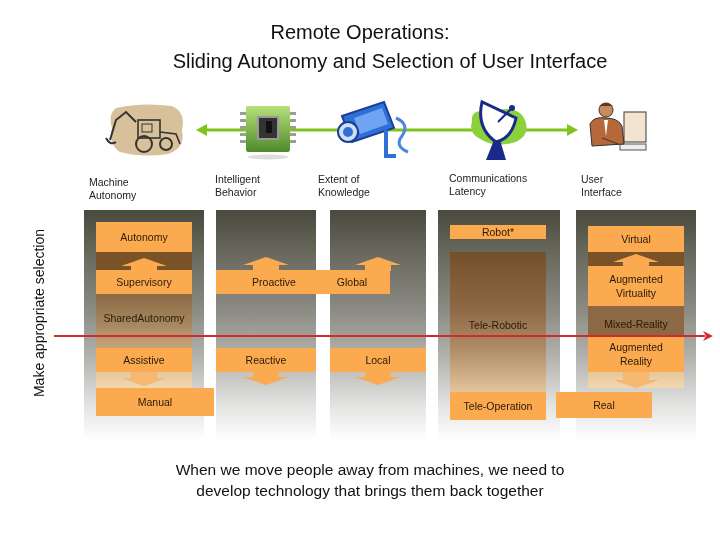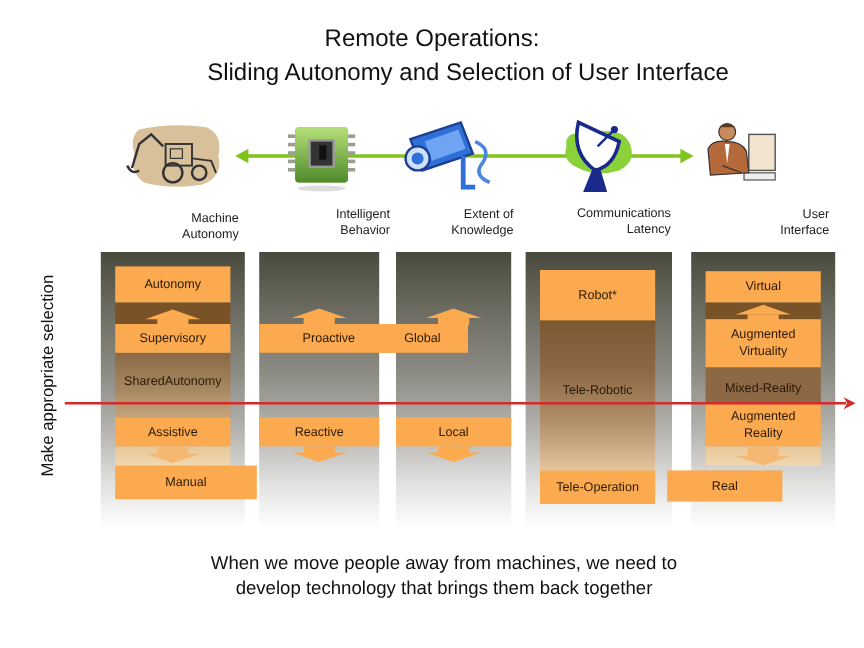--- a/index.html
+++ b/index.html
@@ -2,21 +2,21 @@
 <html><head>
 <meta charset="utf-8">
 <style>
   html, body { margin:0; padding:0; }
   body { width:720px; height:540px; background:#ffffff; position:relative; overflow:hidden;
          font-family:"Liberation Sans", "DejaVu Sans", sans-serif; color:#111; }
   .title { position:absolute; left:0; width:720px; text-align:center; font-size:20px; line-height:26px; color:#111; }
   .title.l1 { top:19px; }
   .title.l2 { top:48px;padding-left:30px; }
   .icon { position:absolute; }
-  .cat-label { position:absolute; text-align:right; font-size:10.5px; line-height:13px; color:#222; width:110px; }
+  .cat-label { position:absolute; text-align:left; font-size:10.5px; line-height:13px; color:#222; width:110px; }
   .col { position:absolute; top:210px; height:230px;
          background:linear-gradient(to bottom, #4a493d 0%, #6b6a5f 20%, #8e8d86 45%, #b5b4b0 65%, #e3e3e2 85%, #ffffff 100%); }
   .band { position:absolute; }
   .box { position:absolute; background:#fbaa4f; display:flex; align-items:center; justify-content:center;
          text-align:center; font-size:10.5px; line-height:14px; color:#2a1a08; }
   .arrow-up, .arrow-down { position:absolute; width:0; height:0; }
   .stem { position:absolute; background:#fbaa4f; }
   .side-label { position:absolute; left:-76px; top:305px; width:230px; text-align:center; font-size:14px;
                 transform:rotate(-90deg); color:#111; }
   .caption { position:absolute; left:0; width:740px; text-align:center; font-size:15.5px; line-height:21px; color:#111; top:459px; }
@@ -147,21 +147,21 @@
 <div class="col" style="left:330px;width:96px"></div>
 <div class="stem" style="left:365px;top:265px;width:26px;height:6px"></div>
 <div class="arrow-up" style="left:355px;top:257px;border-left:23px solid transparent;border-right:23px solid transparent;border-bottom:8px solid #fbaa4f"></div>
 <div class="box" style="left:314px;top:270px;width:76px;height:24px">Global</div>
 <div class="box" style="left:330px;top:348px;width:96px;height:24px">Local</div>
 <div class="stem" style="left:365px;top:372px;width:26px;height:6px"></div>
 <div class="arrow-down" style="left:355px;top:377px;border-left:23px solid transparent;border-right:23px solid transparent;border-top:8px solid #fbaa4f"></div>
 
 <div class="col" style="left:438px;width:122px"></div>
 <div class="band" style="left:450px;top:252px;width:96px;height:140px;background:linear-gradient(to bottom,#74502a 0%,#8c6844 40%,#b08e68 70%,#e4c49c 100%)"></div>
-<div class="box" style="left:450px;top:225px;width:96px;height:42px">Robot*</div>
+<div class="box" style="left:450px;top:225px;width:96px;height:14px">Robot*</div>
 <div class="box" style="left:450px;top:312px;width:96px;height:26px;background:transparent">Tele-Robotic</div>
 <div class="box" style="left:450px;top:392px;width:96px;height:28px">Tele-Operation</div>
 
 <div class="col" style="left:576px;width:120px"></div>
 <div class="band" style="left:588px;top:252px;width:96px;height:14px;background:#7a5228"></div>
 <div class="band" style="left:588px;top:306px;width:96px;height:30px;background:#8c6844"></div>
 <div class="band" style="left:588px;top:372px;width:96px;height:16px;background:linear-gradient(to bottom,#e6c79a,#f1d7b0)"></div>
 <div class="box" style="left:588px;top:226px;width:96px;height:26px">Virtual</div>
 <div class="stem" style="left:623px;top:262px;width:26px;height:8px"></div>
 <div class="arrow-up" style="left:613px;top:254px;border-left:23px solid transparent;border-right:23px solid transparent;border-bottom:8px solid #fbaa4f"></div>

